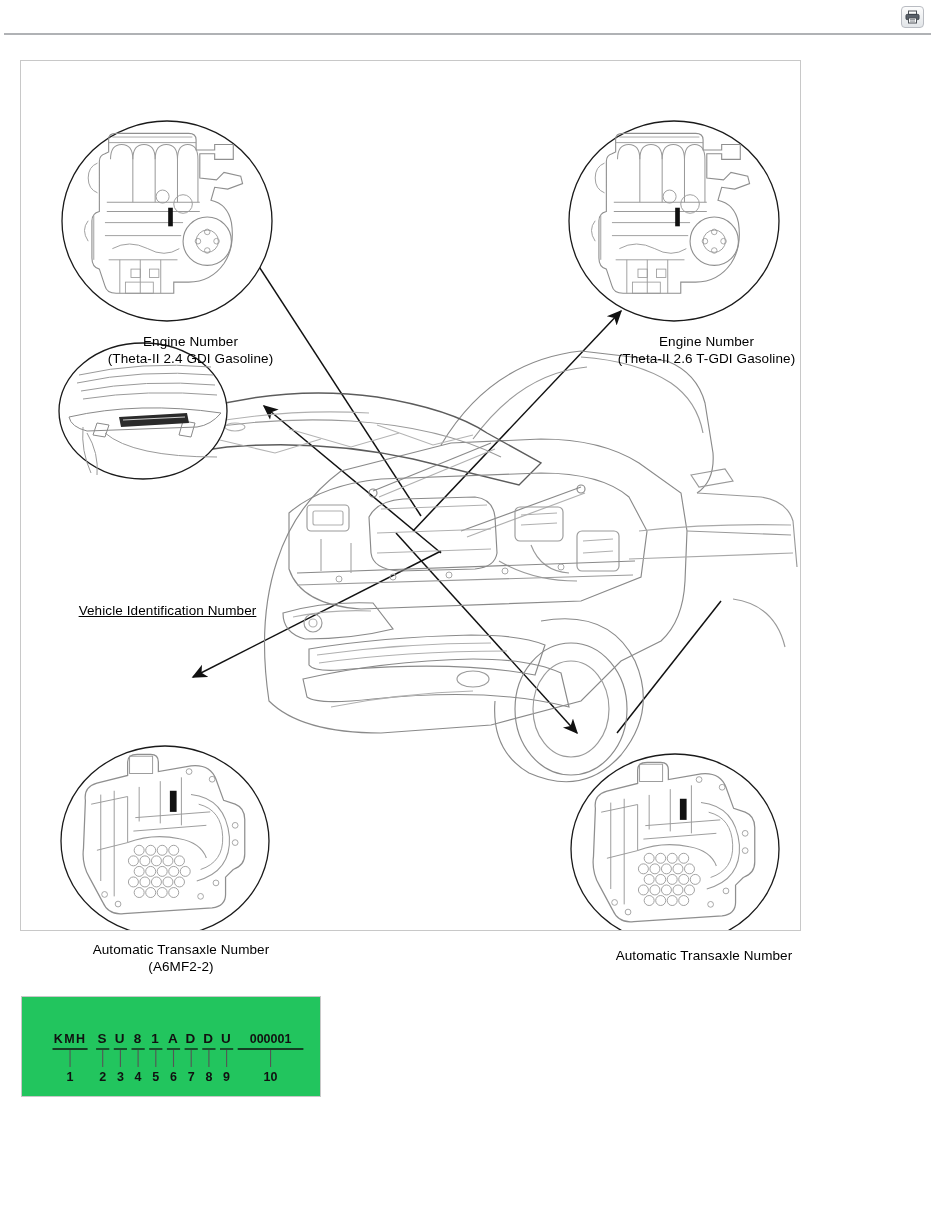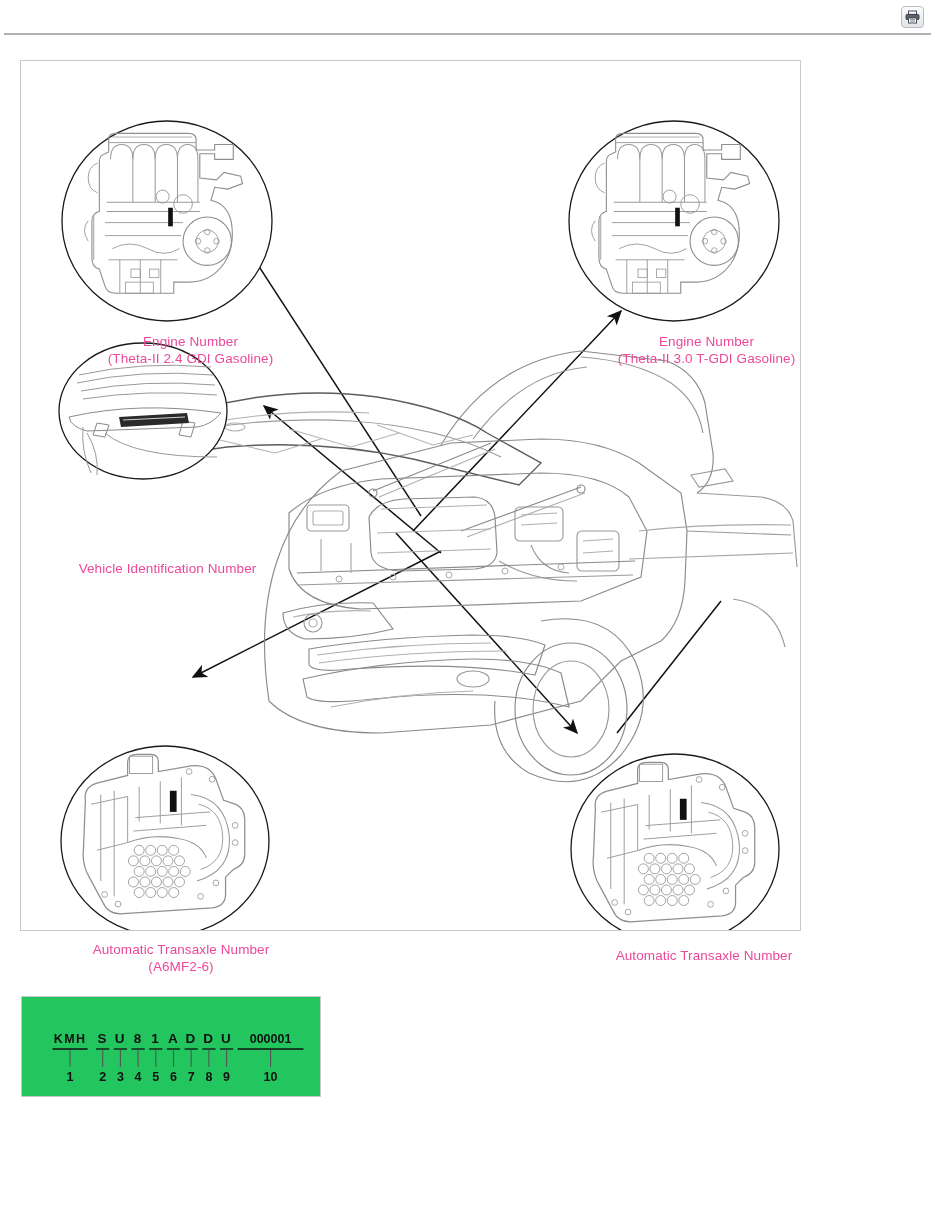--- a/index.html
+++ b/index.html
@@ -46,28 +46,28 @@
     border: 1px solid #c8c8c8;
     background: #fff;
   }
   #figure-svg { position:absolute; left:0; top:0; }
 
   
   .caption {
     position: absolute;
     text-align: center;
     font-size: 13.5px;
-    color: #ec4899;
+    color: #000000;
     line-height: 17px;
     white-space: nowrap;
     letter-spacing: .1px;
   }
   #cap-engine-left   { left: 42px;  top: 272px; width: 255px; }
   #cap-engine-right  { left: 548px; top: 272px; width: 275px; }
-  #cap-vin           { left: 24px;  top: 499px; width: 245px; }
+  #cap-vin           { left: 24px;  top: 541px; width: 245px; text-decoration: underline; }
   #cap-trans-left    { left: 22px;  top: 880px; width: 276px; }
   #cap-trans-right   { left: 540px; top: 886px; width: 286px; }
 
   
   #vin-box {
     position: absolute;
     left: 21px; top: 996px;
     width: 300px; height: 101px;
     border: 1px solid #c8c8c8;
     background: #22c55e;
@@ -366,30 +366,30 @@
       </g>
     </svg>
 
     <div class="caption" id="cap-engine-left">
       <div>Engine Number</div>
       <div>(Theta-II 2.4 GDI Gasoline)</div>
     </div>
 
     <div class="caption" id="cap-engine-right">
       <div>Engine Number</div>
-      <div>(Theta-II 3.0 T-GDI Gasoline)</div>
+      <div>(Theta-II 2.6 T-GDI Gasoline)</div>
     </div>
 
     <div class="caption" id="cap-vin">
       <div>Vehicle Identification Number</div>
     </div>
 
     <div class="caption" id="cap-trans-left">
       <div>Automatic Transaxle Number</div>
-      <div>(A6MF2-6)</div>
+      <div>(A6MF2-2)</div>
     </div>
 
     <div class="caption" id="cap-trans-right">
       <div>Automatic Transaxle Number</div>
     </div>
   </div>
 
   <div id="vin-box">
     <svg id="vin-svg" width="298" height="99" viewBox="0 0 298 99">
       <g id="vin-render">

